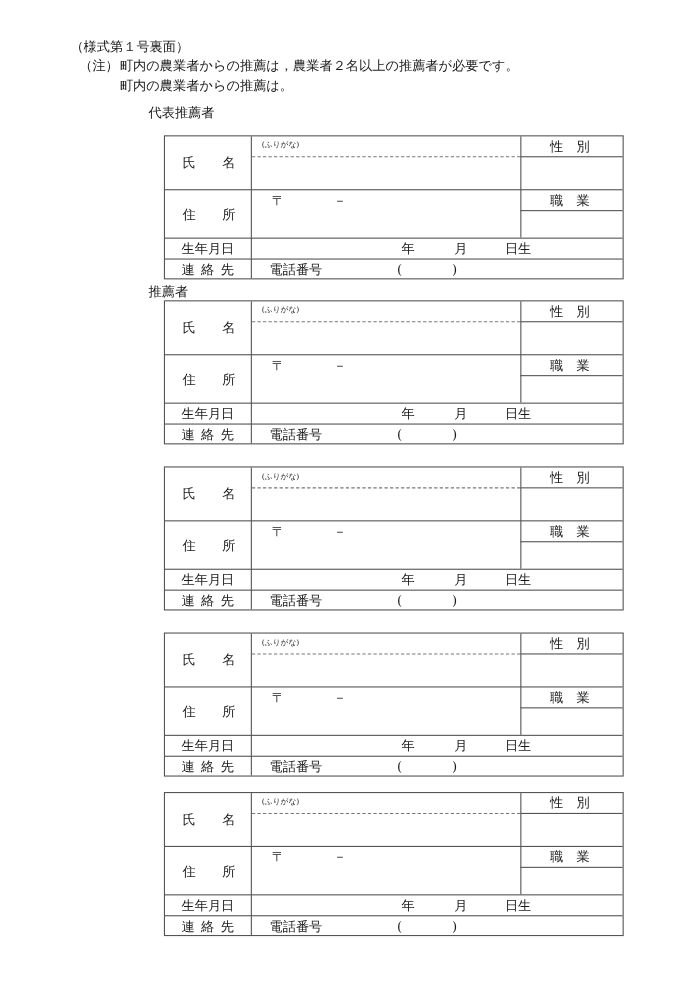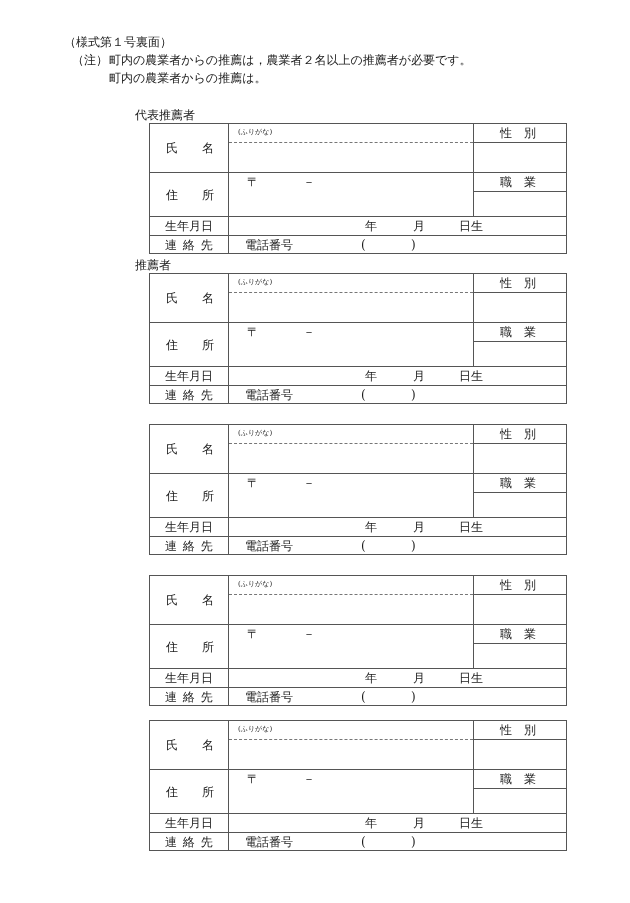--- a/index.html
+++ b/index.html
@@ -25,21 +25,21 @@
   .form .field { position: absolute; }
 </style>
 </head>
 <body>
 
 <div class="abs hdr" style="left:64px; top:35px;">（様式第１号裏面）</div>
 <div class="abs hdr" style="left:72px; top:53px;">（注）</div>
 <div class="abs hdr" style="left:109px; top:53px;">町内の農業者からの推薦は，農業者２名以上の推薦者が必要です。</div>
 <div class="abs hdr" style="left:109px; top:71px;">町内の農業者からの推薦は。</div>
 
-<div class="abs section-label" style="left:135px; top:108px;">代表推薦者</div>
+<div class="abs section-label" style="left:135px; top:96px;font-family:Liberation Mono, monospace;">代表推薦者</div>
 <div class="abs section-label" style="left:135px; top:258px;">推薦者</div>
 
 <div id="forms-container">
     <div class="form" style="top: 123px;">
 
     <div class="line-h" style="left:0; width:416px; top:48px;"></div>
     <div class="line-h" style="left:0; width:416px; top:92px;"></div>
     <div class="line-h" style="left:0; width:416px; top:111px;"></div>
     <div class="line-h" style="left:323px; width:93px; top:18px;"></div>
     <div class="line-h" style="left:323px; width:93px; top:67px;"></div>

